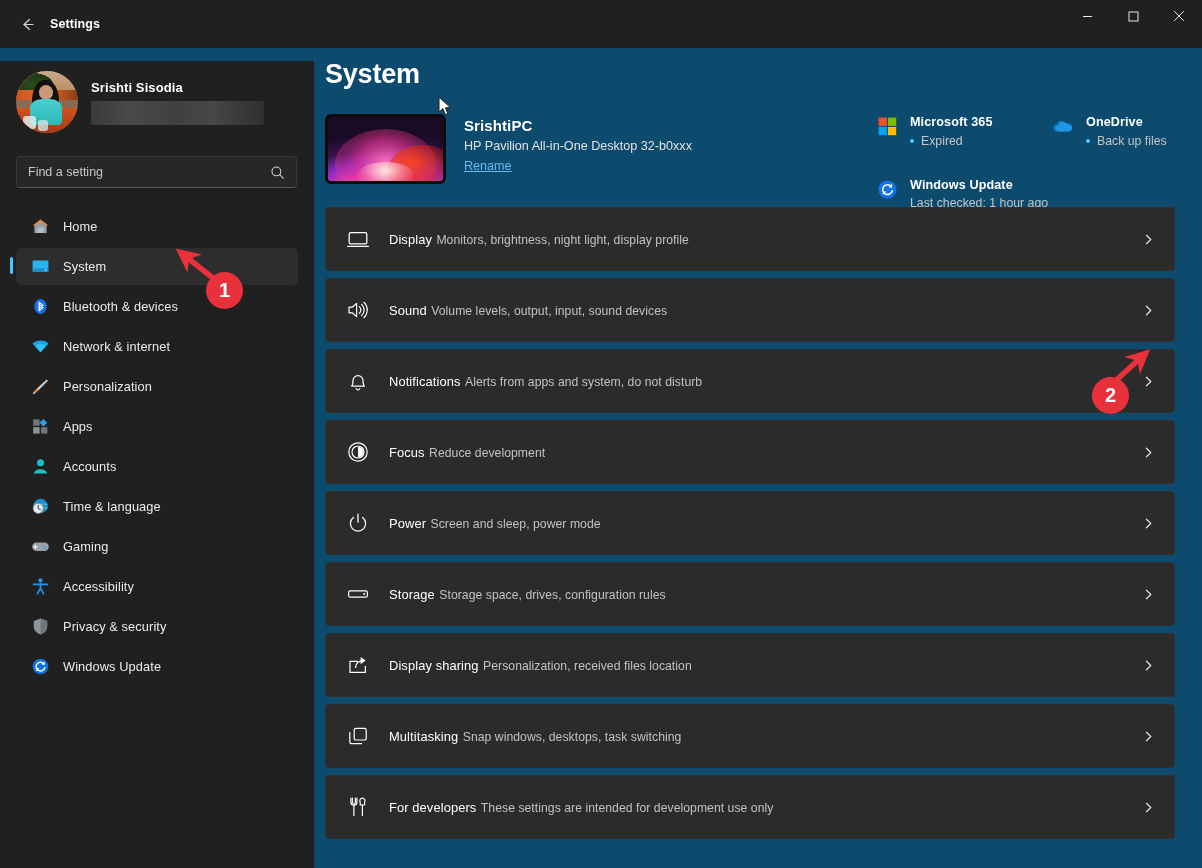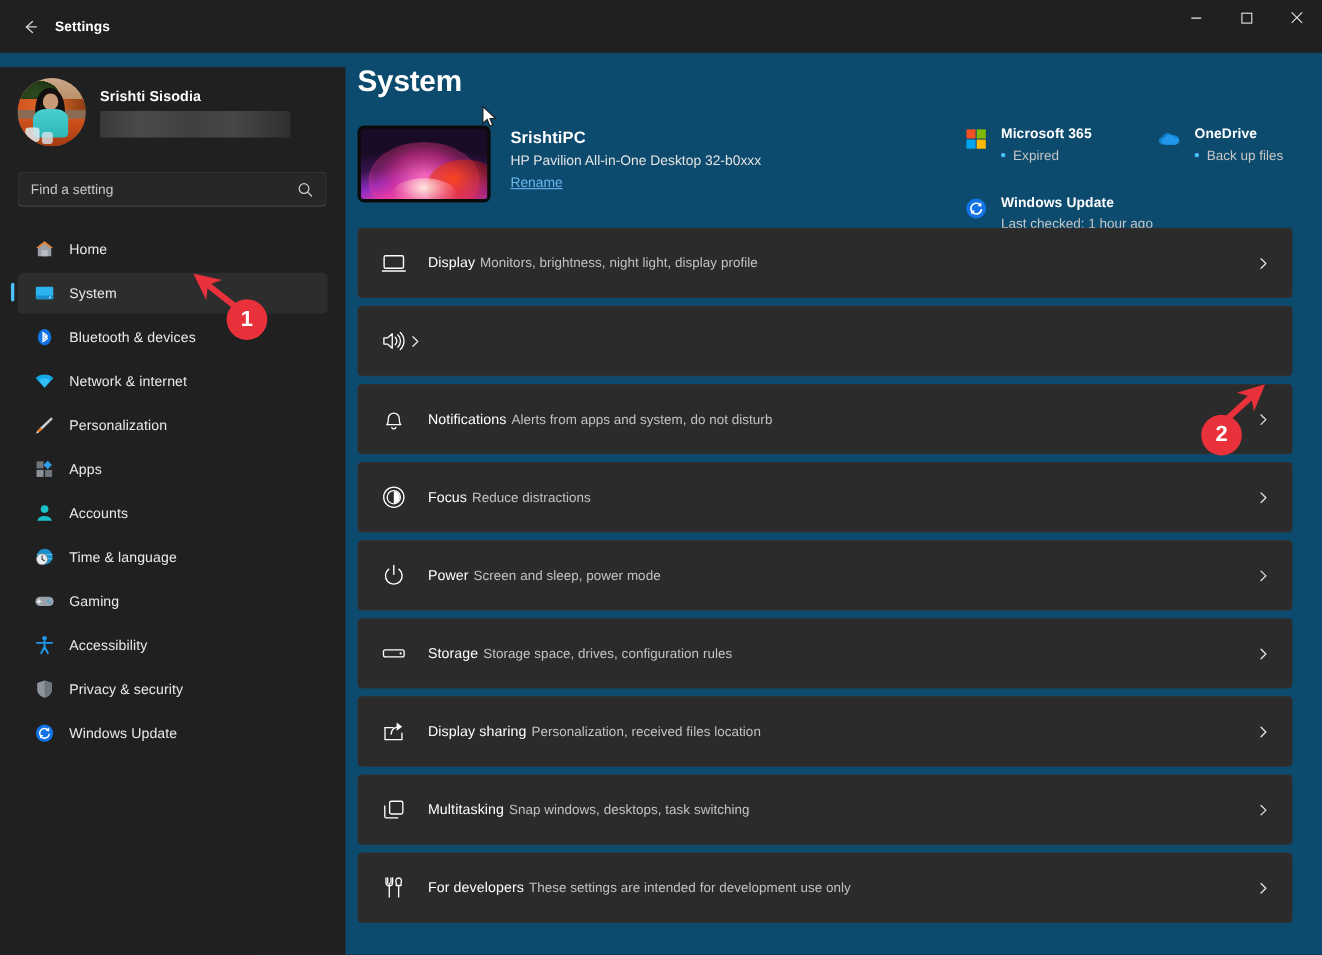--- a/index.html
+++ b/index.html
@@ -561,20 +561,24 @@
 
       <div class="card">
         <span class="card-ico">
           <svg width="24" height="24" viewBox="0 0 24 24" fill="none">
             <path d="M3 9.2 H6.2 L10.6 5.4 V18.6 L6.2 14.8 H3 Z" stroke="#ffffff" stroke-width="1.2" stroke-linejoin="round"></path>
             <path d="M13.3 8.6 A4.6 4.6 0 0 1 13.3 15.4" stroke="#ffffff" stroke-width="1.2" stroke-linecap="round"></path>
             <path d="M15.6 6.4 A7.6 7.6 0 0 1 15.6 17.6" stroke="#ffffff" stroke-width="1.2" stroke-linecap="round"></path>
             <path d="M17.9 4.3 A10.6 10.6 0 0 1 17.9 19.7" stroke="#ffffff" stroke-width="1.2" stroke-linecap="round"></path>
           </svg>
         </span>
+        <span class="card-text">
+          <span class="card-title">Sound</span>
+          <span class="card-sub">Volume levels, output, input, sound devices</span>
+        </span>
         <span class="chev">
           <svg width="13" height="13" viewBox="0 0 13 13" fill="none">
             <path d="M4.4 2.2 L8.8 6.5 L4.4 10.8" stroke="#e2e2e2" stroke-width="1.2" stroke-linecap="round" stroke-linejoin="round"></path>
           </svg>
         </span>
       </div>
 
       <div class="card">
         <span class="card-ico">
           <svg width="24" height="24" viewBox="0 0 24 24" fill="none">
@@ -596,21 +600,21 @@
       <div class="card">
         <span class="card-ico">
           <svg width="24" height="24" viewBox="0 0 24 24" fill="none">
             <circle cx="12" cy="12" r="9.2" stroke="#ffffff" stroke-width="1.2"></circle>
             <circle cx="12" cy="12" r="6" stroke="#ffffff" stroke-width="1.2"></circle>
             <path d="M12 6.6 A5.4 5.4 0 0 1 12 17.4 Z" fill="#ffffff"></path>
           </svg>
         </span>
         <span class="card-text">
           <span class="card-title">Focus</span>
-          <span class="card-sub">Reduce distractions</span>
+          <span class="card-sub">Reduce development</span>
         </span>
         <span class="chev">
           <svg width="13" height="13" viewBox="0 0 13 13" fill="none">
             <path d="M4.4 2.2 L8.8 6.5 L4.4 10.8" stroke="#e2e2e2" stroke-width="1.2" stroke-linecap="round" stroke-linejoin="round"></path>
           </svg>
         </span>
       </div>
 
       <div class="card">
         <span class="card-ico">

